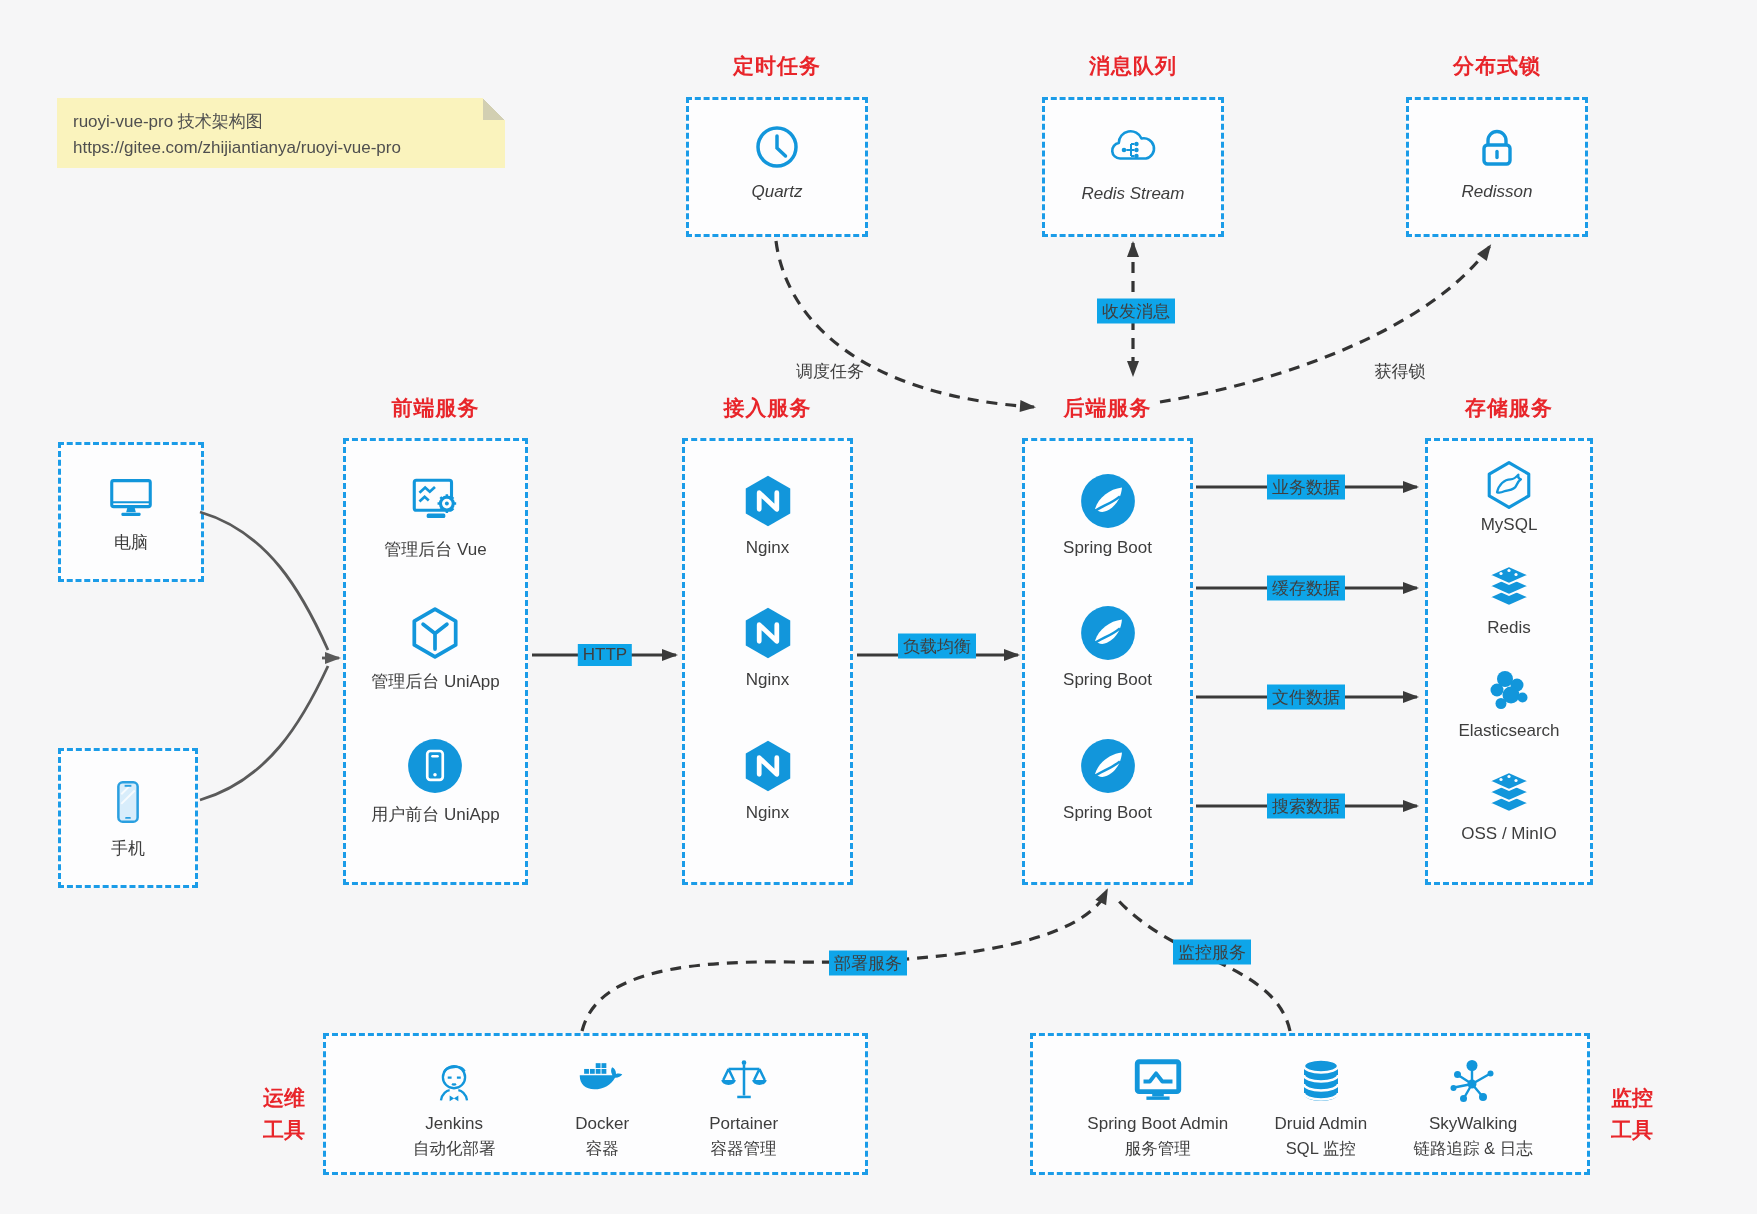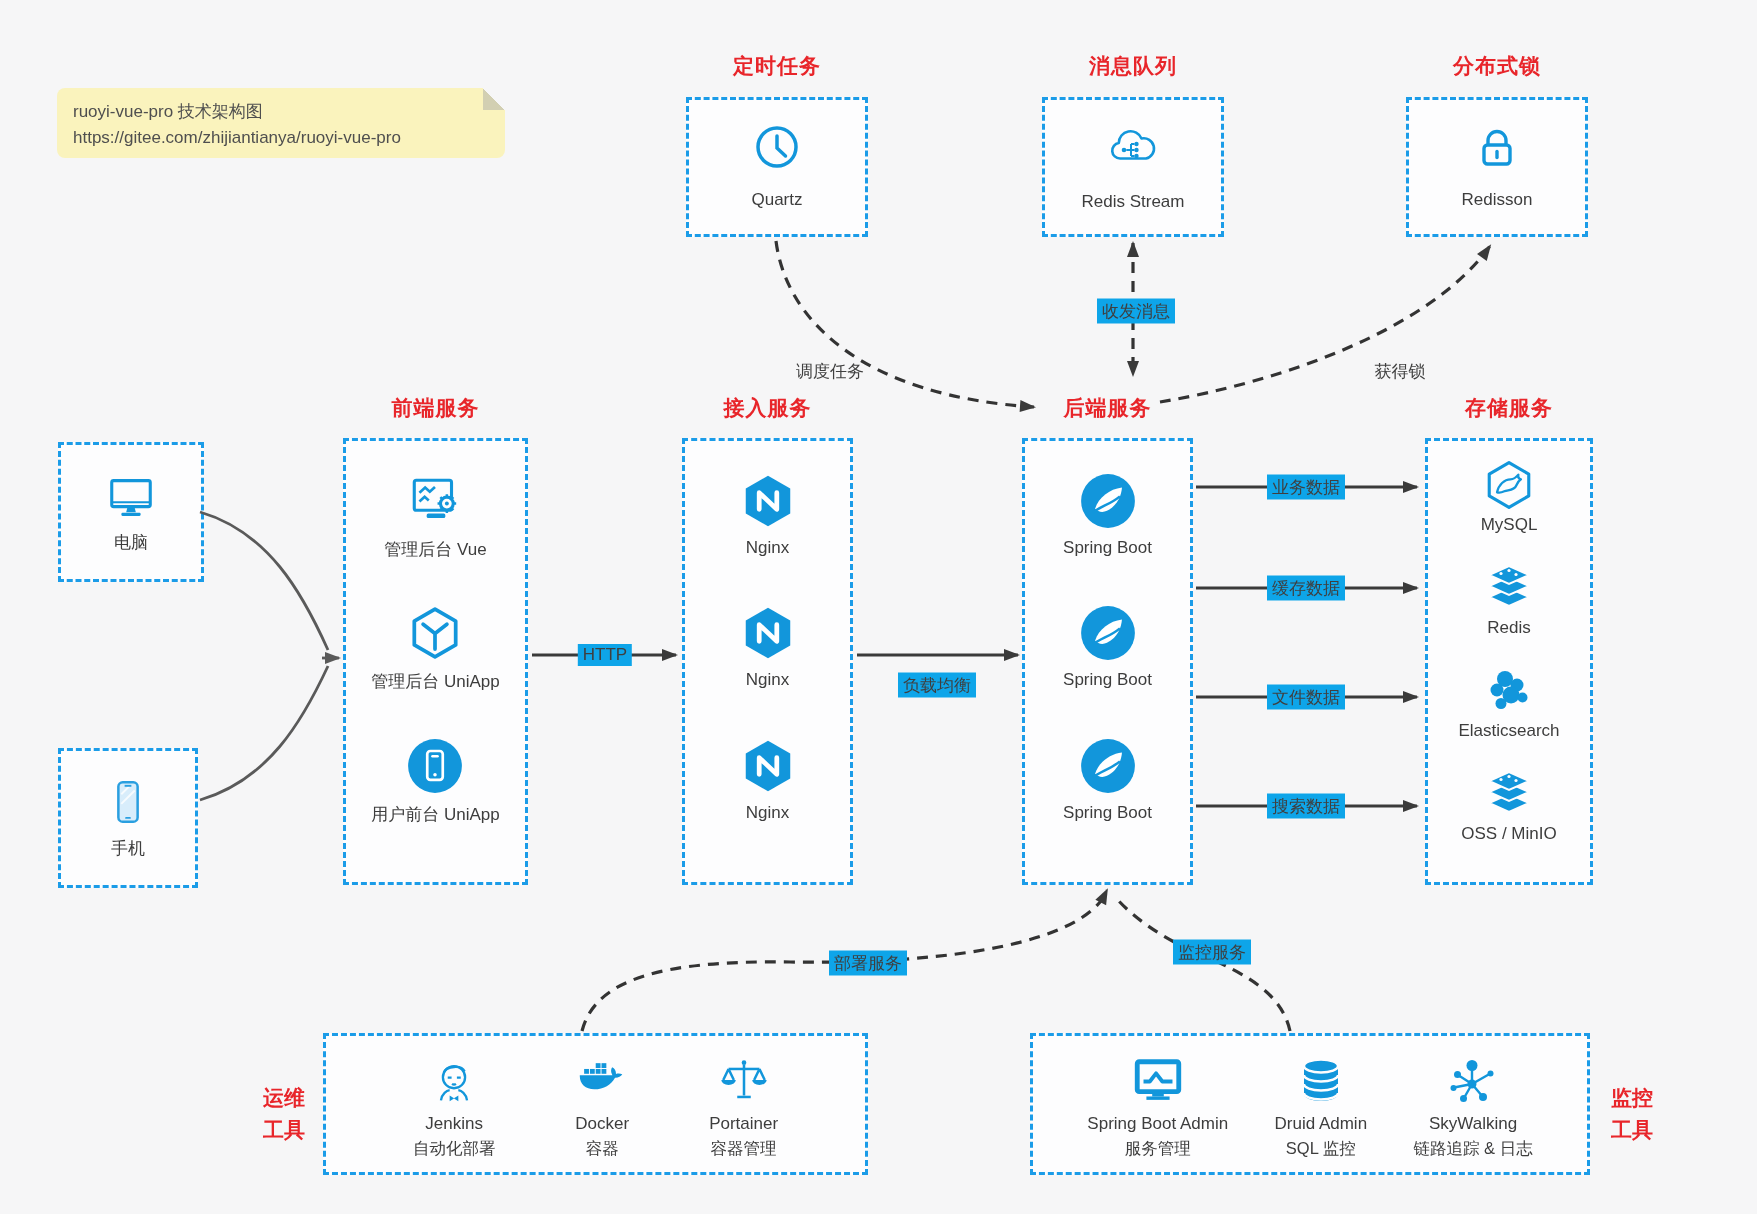--- a/index.html
+++ b/index.html
@@ -18,32 +18,32 @@
   .g-title{position:absolute;color:var(--red);font-weight:700;font-size:21px;text-align:center;
            letter-spacing:1px;z-index:3;}
   .lbl{font-size:17px;color:var(--ink);white-space:nowrap;}
   .col{display:flex;flex-direction:column;align-items:center;justify-content:space-between;
        padding:30px 0 14px;}
   .col-item{display:flex;flex-direction:column;align-items:center;height:133px;}
   .col-item .lbl{margin-top:7px;}
   .store .col-item{height:100px;}
   .store .col-item .lbl{margin-top:4px;}
   .client-box{display:flex;flex-direction:column;align-items:center;justify-content:center;gap:9px;}
-  .topg{display:flex;flex-direction:column;align-items:center;padding-top:20px;gap:16px;}
+  .topg{display:flex;flex-direction:column;align-items:center;padding-top:20px;gap:8px;font-style:italic;}
   .bgroup{display:flex;align-items:center;justify-content:space-evenly;padding:6px 8px 0 8px;}
   .bitem{display:flex;flex-direction:column;align-items:center;gap:4px;}
   .bitem .name{font-size:17px;color:var(--ink);white-space:nowrap;}
   .bitem .sub{font-size:16.5px;color:var(--ink);white-space:nowrap;}
   .side-label{position:absolute;color:var(--red);font-weight:700;font-size:21px;text-align:center;
               line-height:1.5;z-index:3;}
   .edge-label{position:absolute;transform:translate(-50%,-50%);font-size:17px;color:#3f3f3f;
               background:#0ea5e9;padding:1px 5px;white-space:nowrap;z-index:6;}
   .arrows{position:absolute;left:0;top:0;z-index:2;pointer-events:none;}
-  .note{position:absolute;left:57px;top:88px;width:448px;height:70px;background:#faf3bd;
-        box-sizing:border-box;padding:11px 16px;z-index:3;border-radius:8px;}
+  .note{position:absolute;left:57px;top:98px;width:448px;height:70px;background:#faf3bd;
+        box-sizing:border-box;padding:11px 16px;z-index:3;}
   .note .nline{font-size:17px;line-height:1.5;color:#4f4f4f;white-space:nowrap;}
   .note-fold{position:absolute;top:0;right:0;width:22px;height:22px;
              background:linear-gradient(to top right,#d2cfb2 0 49.5%,var(--bg) 50% 100%);}
   .ic{display:block;}
 </style>
 </head>
 <body>
 
 <div class="canvas">
 
@@ -413,21 +413,21 @@
       <span class="name">SkyWalking</span>
       <span class="sub">链路追踪 &amp; 日志</span>
     </div>
   </div>
   <div class="side-label" style="left:1600px;top:1082px;width:64px;">
     <div>监控</div>
     <div>工具</div>
   </div>
 
   <div class="edge-label" style="left:605px;top:655px;">HTTP</div>
-  <div class="edge-label" style="left:937px;top:685px;">负载均衡</div>
+  <div class="edge-label" style="left:937px;top:646px;">负载均衡</div>
   <div class="edge-label" style="left:1306px;top:487px;">业务数据</div>
   <div class="edge-label" style="left:1306px;top:588px;">缓存数据</div>
   <div class="edge-label" style="left:1306px;top:697px;">文件数据</div>
   <div class="edge-label" style="left:1306px;top:806px;">搜索数据</div>
   <div class="edge-label" style="left:830px;top:371px;background:transparent;">调度任务</div>
   <div class="edge-label" style="left:1136px;top:311px;">收发消息</div>
   <div class="edge-label" style="left:1400px;top:371px;background:transparent;">获得锁</div>
   <div class="edge-label" style="left:868px;top:963px;">部署服务</div>
   <div class="edge-label" style="left:1212px;top:952px;">监控服务</div>
 

